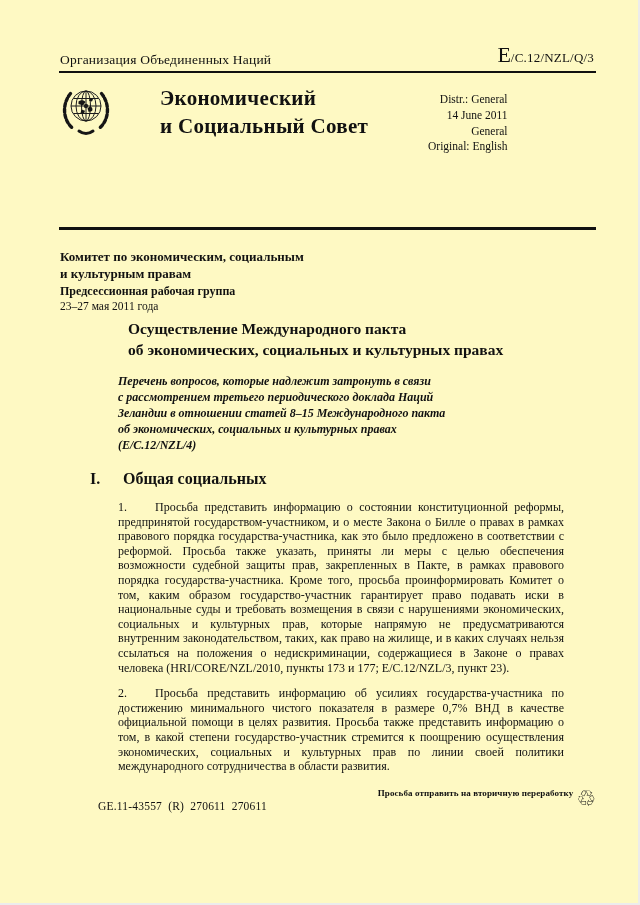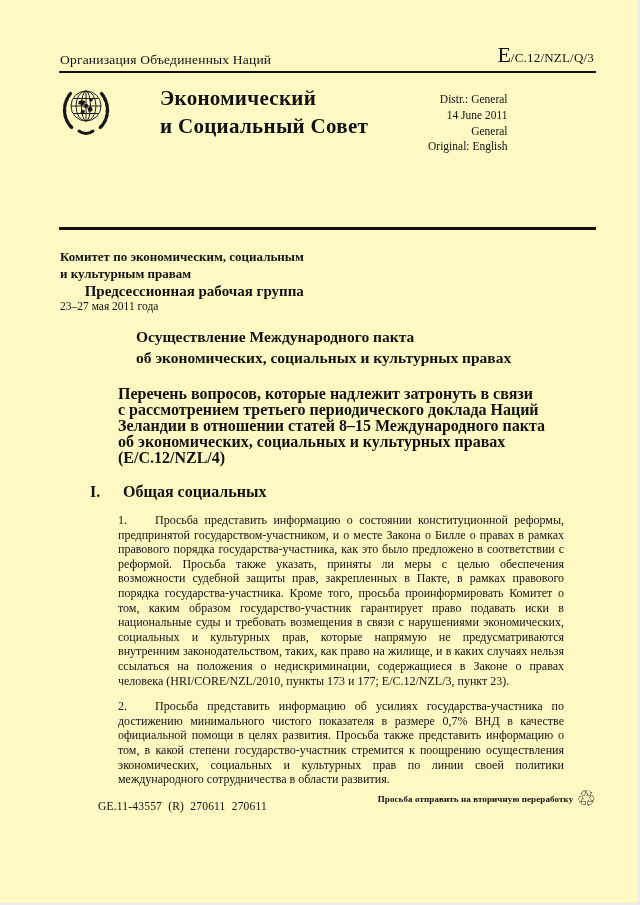--- a/index.html
+++ b/index.html
@@ -19,37 +19,37 @@
   
   .emblem{position:absolute;left:56px;top:80px;width:60px;height:64px;}
   .council-title{position:absolute;left:124px;top:84px;font-weight:bold;font-size:21px;line-height:28px;letter-spacing:.3px;margin-left:36px;}
   .council-title span{display:block;}
   .distr-block{position:absolute;left:428px;top:92px;font-size:11.5px;line-height:15.8px;}
   .distr-block span{display:block;text-align:right;}
 
   
   .committee{position:absolute;left:60px;top:249px;}
   .committee .cname{font-weight:bold;font-size:13px;line-height:16.5px;display:block;}
-  .committee .cgroup{font-weight:bold;font-size:15px;line-height:14px;display:block;margin-top:2px;text-align:right;}
+  .committee .cgroup{font-weight:bold;font-size:12px;line-height:14px;display:block;margin-top:2px;}
   .committee .cdates{font-size:11.5px;line-height:14px;display:block;margin-top:1px;font-family:Liberation Serif, serif;}
 
   
   .content{position:absolute;left:118px;top:308px;width:446px;}
-  .doc-title{margin:18px;font-size:15.5px;line-height:21px;font-weight:bold;}
+  .doc-title{margin:10px;font-size:15.5px;line-height:21px;font-weight:bold;}
   .doc-title span{display:block;}
-  .doc-subtitle{margin:13px 0 0;font-size:16px;line-height:16px;font-weight:bold;}
+  .doc-subtitle{margin:13px 0 0;font-size:12px;line-height:16px;font-weight:bold;font-style:italic;}
   .doc-subtitle span{display:block;}
   .sec-heading{display:flex;margin:16px 0 0 -28px;font-weight:bold;font-size:16px;line-height:20px;}
   .sec-heading .rnum{width:33px;flex:0 0 33px;}
   .para{margin:11px 0 0;font-size:12px;line-height:14.6px;text-align:justify;}
   .para .pnum{display:inline-block;width:37px;}
 
   
   .job-number{position:absolute;left:62px;top:800px;font-size:11.5px;white-space:pre;letter-spacing:.2px;margin-left:36px;}
-  .recycle-note{position:absolute;right:44px;top:788px;display:flex;align-items:center;gap:3px;}
+  .recycle-note{position:absolute;right:44px;top:788px;display:flex;align-items:flex-start;gap:3px;}
   .recycle-note .note-text{font-weight:bold;font-size:9px;letter-spacing:.1px;}
   .recycle-note .glyph{font-family:"DejaVu Sans", sans-serif;font-size:22px;line-height:22px;font-weight:normal;}
 </style>
 </head>
 <body>
 
 <div class="page">
 
   <div class="org-name">Организация Объединенных Наций</div>
   <div class="doc-symbol">

